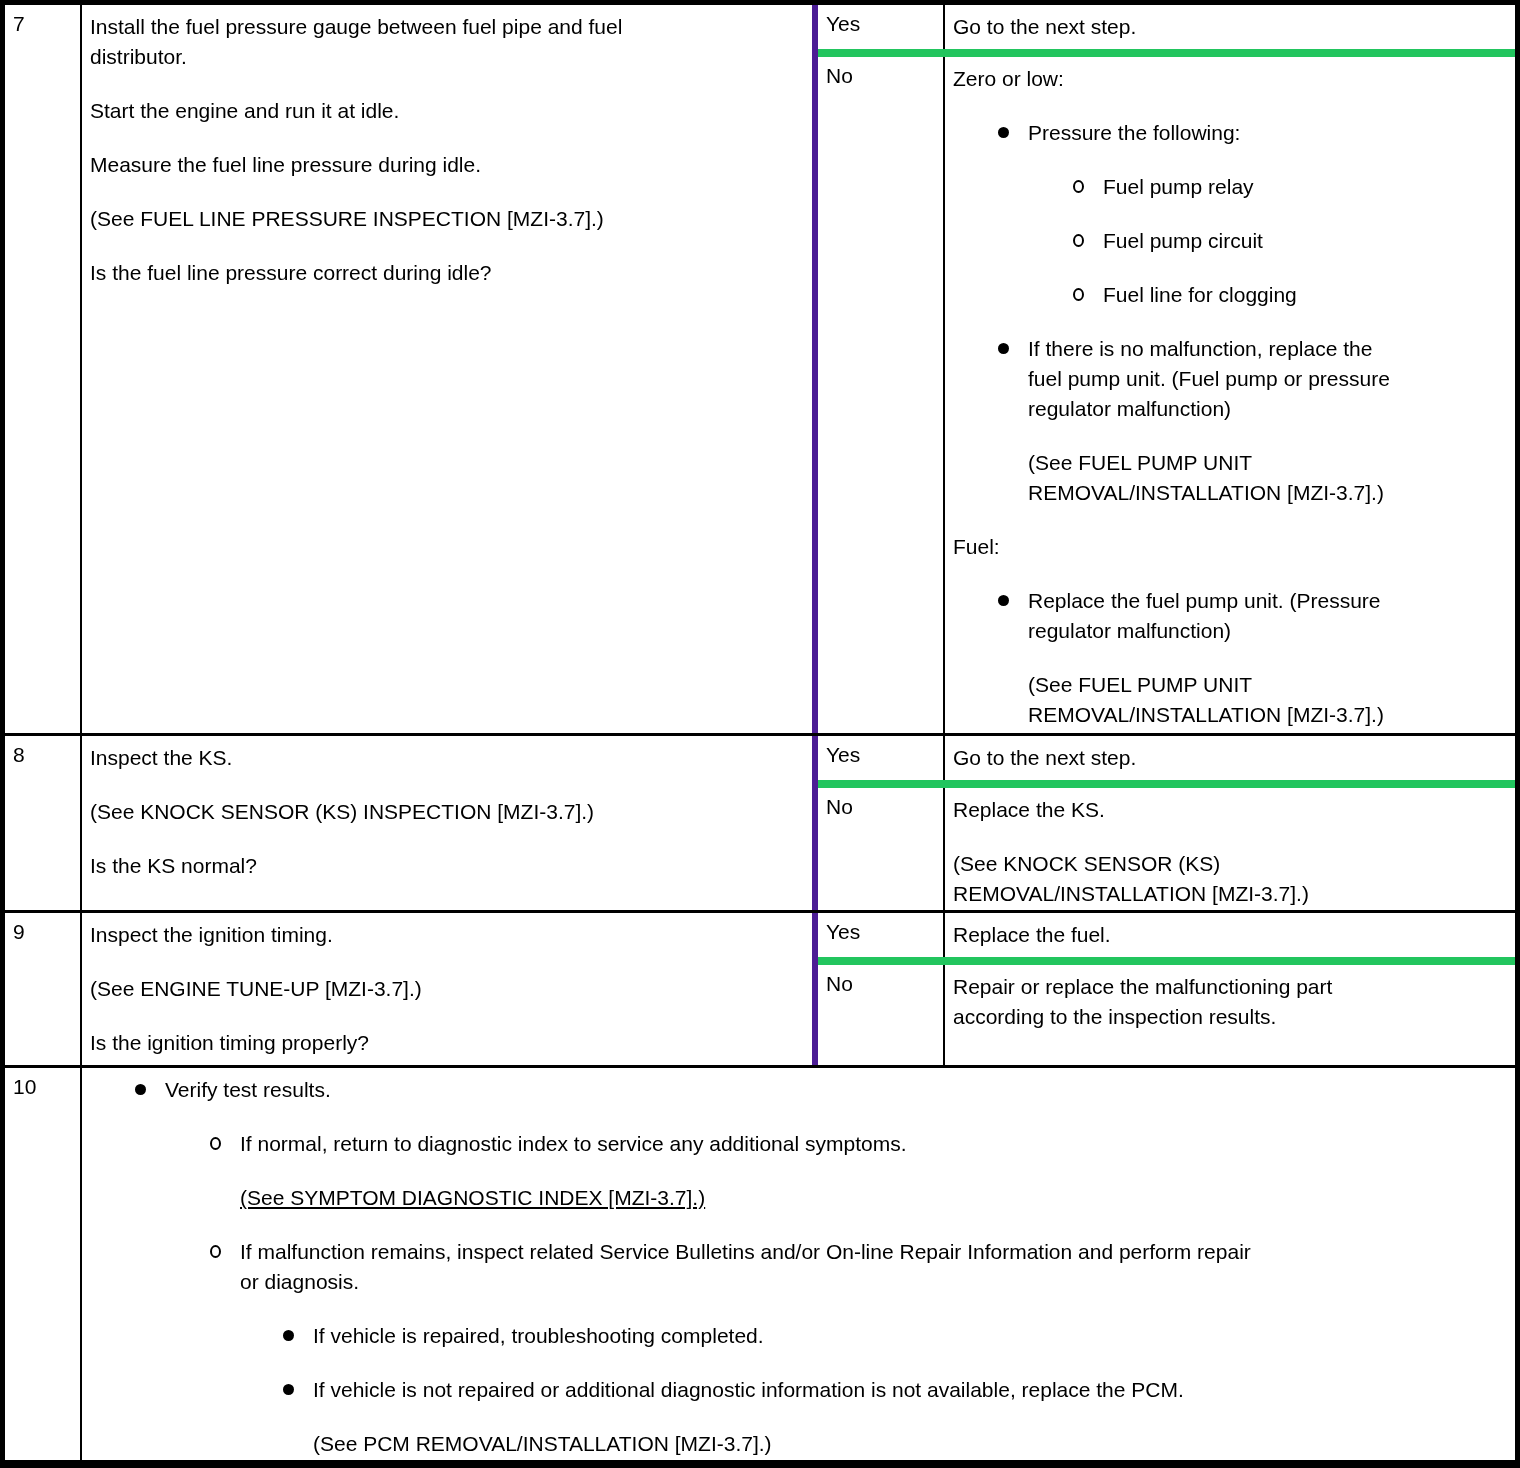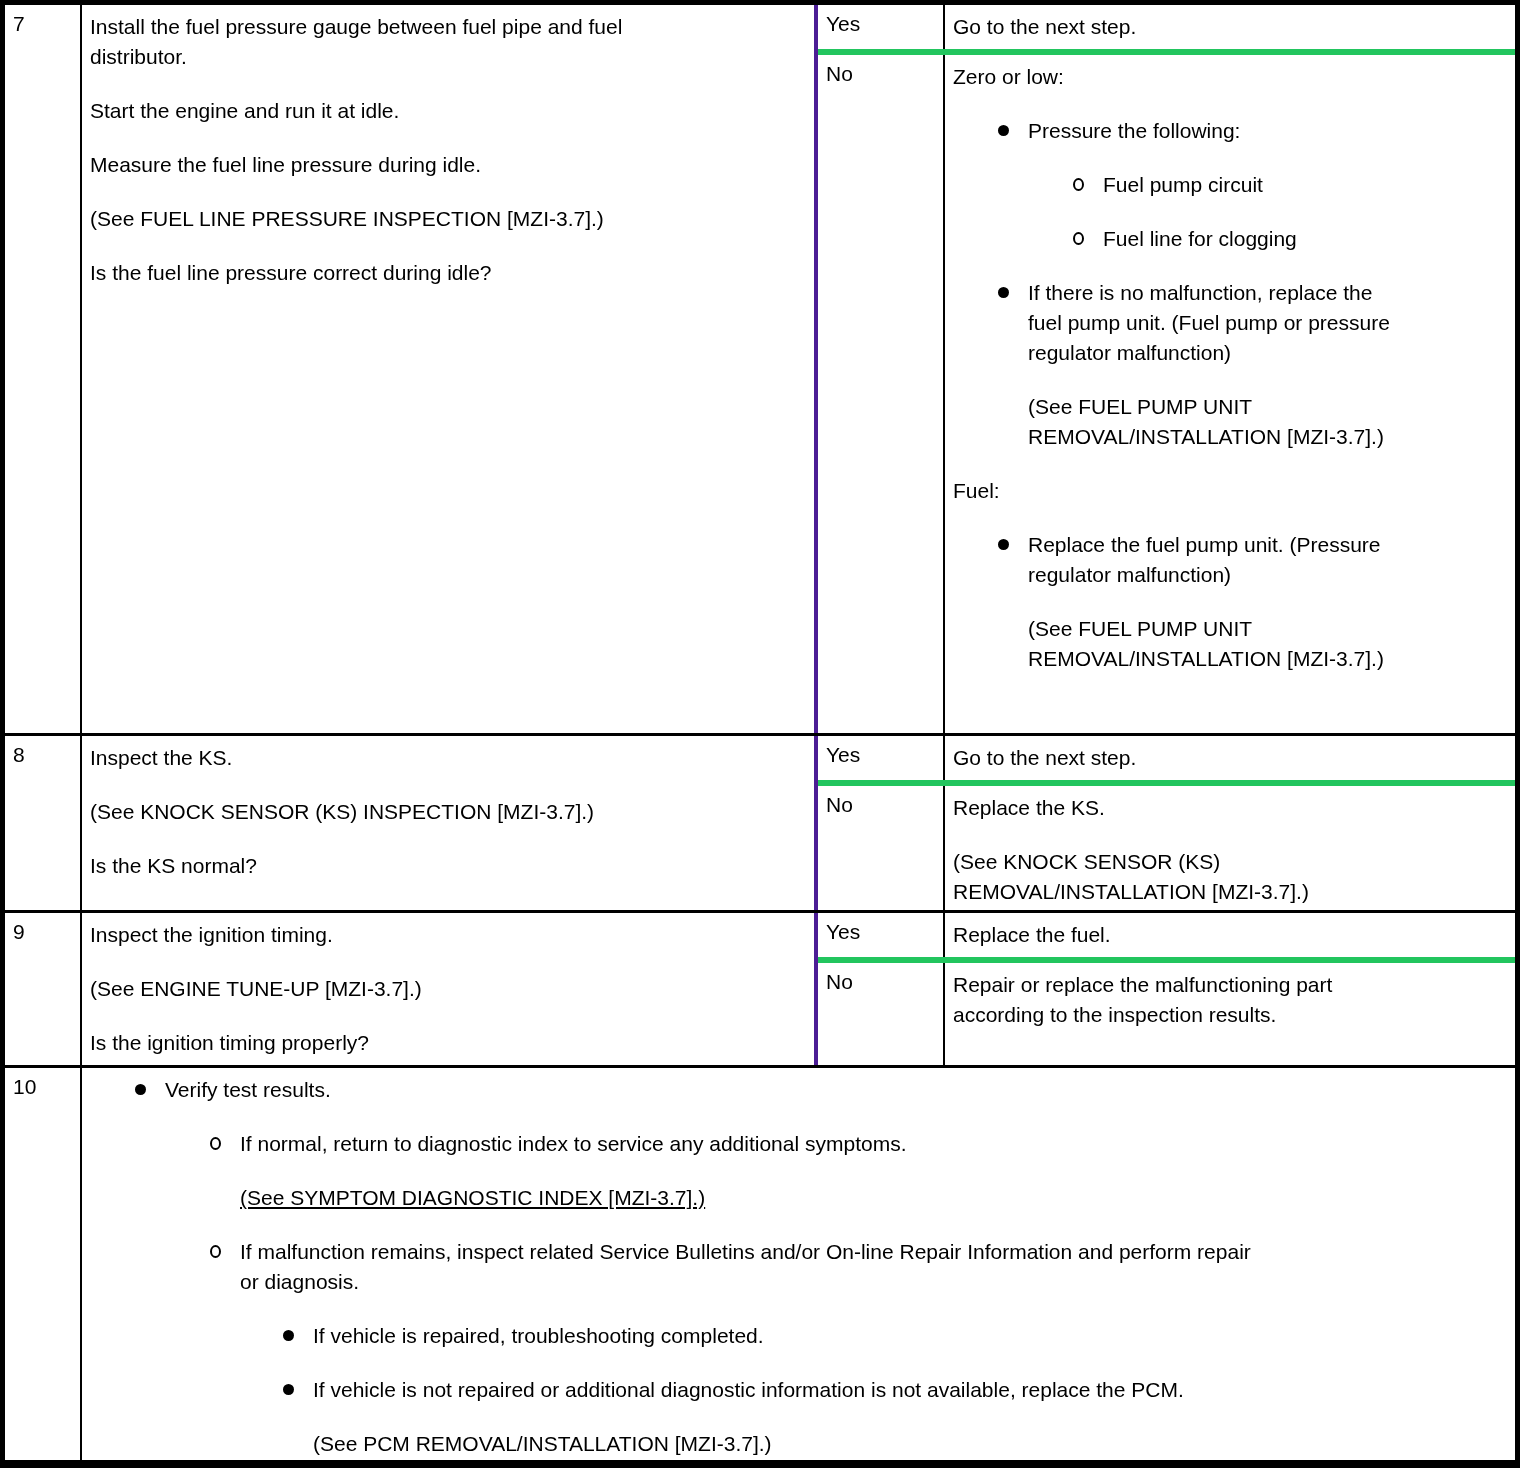--- a/index.html
+++ b/index.html
@@ -12,23 +12,23 @@
     display: flex; flex-direction: column;
     font-family: "Liberation Sans", "DejaVu Sans", sans-serif;
     font-size: 21px; color: #000; background: #fff;
   }
   .trs-row { display: flex; flex-shrink: 0; border-bottom: 3px solid #000; overflow: hidden; }
   .trs-row:nth-child(1) { height: 728px; }
   .trs-row:nth-child(2) { height: 174px; }
   .trs-row:nth-child(3) { height: 152px; }
   .trs-row:nth-child(4) { flex: 1 1 auto; border-bottom: none; justify-content: center; }
   .c-num  { width: 77px;  flex-shrink: 0; border-right: 2px solid #000; padding: 7px 8px; box-sizing: border-box; }
-  .c-proc { width: 736px; flex-shrink: 0; border-right: 4px solid #4c1d95; padding: 7px 70px 7px 8px; box-sizing: border-box; overflow: hidden; }
+  .c-proc { width: 736px; flex-shrink: 0; border-right: 6px solid #4c1d95; padding: 7px 70px 7px 8px; box-sizing: border-box; overflow: hidden; }
   .c-res  { flex: 1; display: flex; flex-direction: column; min-width: 0; }
-  .res-row { display: flex; border-bottom: 6px solid #22c55e; flex-shrink: 0; }
+  .res-row { display: flex; border-bottom: 8px solid #22c55e; flex-shrink: 0; }
   .res-row:last-child { flex: 1 1 auto; border-bottom: none; }
   .c-ans { width: 127px; flex-shrink: 0; border-right: 2px solid #000; padding: 7px 8px; box-sizing: border-box; }
   .c-act { flex: 1; padding: 7px 10px 7px 8px; min-width: 0; overflow: hidden; }
   .c-full { flex: 1; padding: 7px 14px 7px 8px; min-width: 0; overflow: hidden; }
   .blk { line-height: 30px; margin: 0 0 24px 0; }
   .blk:last-child { margin-bottom: 0; }
   .bullet { display: flex; align-items: flex-start; }
   .marker { width: 30px; flex-shrink: 0; display: flex; padding-top: 9px; }
   .dot  { width: 11px; height: 11px; border-radius: 50%; background: #000; }
   .ring { width: 11px; height: 13px; border-radius: 50%; border: 2.5px solid #000; box-sizing: border-box; margin-top: -1px; }
@@ -68,20 +68,26 @@
             <div class="blk ind-b1 bullet">
               <span class="marker">
                 <span class="dot"></span>
               </span>
               <span class="txt">Pressure the following:</span>
             </div>
             <div class="blk ind-b2 bullet">
               <span class="marker">
                 <span class="ring"></span>
               </span>
+              <span class="txt">Fuel pump relay</span>
+            </div>
+            <div class="blk ind-b2 bullet">
+              <span class="marker">
+                <span class="ring"></span>
+              </span>
               <span class="txt">Fuel pump circuit</span>
             </div>
             <div class="blk ind-b2 bullet">
               <span class="marker">
                 <span class="ring"></span>
               </span>
               <span class="txt">Fuel line for clogging</span>
             </div>
             <div class="blk ind-b1 bullet">
               <span class="marker">

